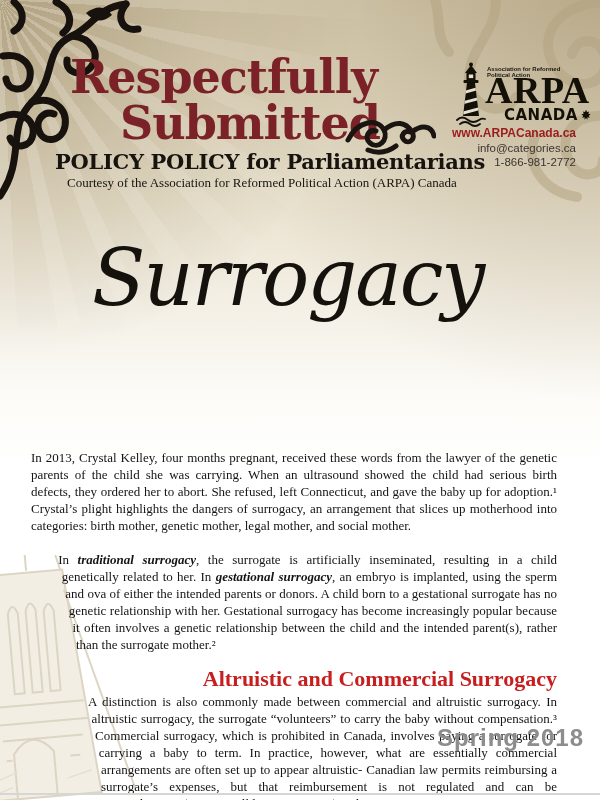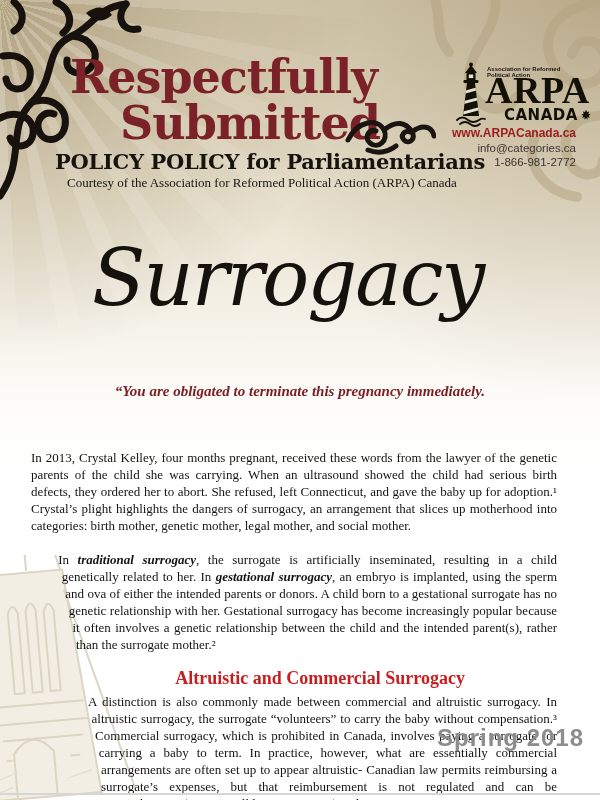--- a/index.html
+++ b/index.html
@@ -48,22 +48,22 @@
   .report-title { position:absolute; left:92px; top:234px; font-family:"DejaVu Serif",serif;
                   font-style:italic; font-size:78px; line-height:1.15; color:#15110d; letter-spacing:-2px; }
   .pull-quote { position:absolute; left:0; right:0; top:379px; text-align:center;
                 color:#7b2025; font-weight:bold; font-style:italic; font-size:15px; line-height:24px; }
   .content { position:absolute; left:31px; top:449px; width:526px;
              font-size:13px; line-height:17px; color:#141414; text-align:justify; }
   .content p { margin-bottom:17px; }
   .taper-spacer { float:left; width:100px; height:260px; margin-left:-30px;
                   shape-outside:polygon(0% 0%, 22% 0%, 100% 100%, 0% 100%);
                   shape-margin:8px; }
-  .section-heading { font-family:"Liberation Serif",serif; font-weight:bold; font-size:18px;
-                     color:#c71f1f; margin:2px 0 6px 0; text-align:center; }
+  .section-heading { font-family:"Liberation Serif",serif; font-weight:bold; font-size:22px;
+                     color:#c71f1f; margin:2px 0 6px 0; text-align:right; }
   .issue-date { position:absolute; left:437px; top:724px; font-family:Liberation Sans, sans-serif;
                 font-weight:bold; font-size:24px; color:#8d8d8d; letter-spacing:1px; }
   .bottom-rule { position:absolute; left:0; right:0; bottom:5px; height:2px; background:#d6d6d4; }
 
   .watermark { position:absolute; left:-10px; bottom:0px; opacity:.85; }
 </style>
 </head>
 <body>
 
 <div class="page">
@@ -169,21 +169,20 @@
         <line x1="10" y1="225" x2="30" y2="218"></line>
         <line x1="80" y1="228" x2="104" y2="222"></line>
         <line x1="8" y1="238" x2="24" y2="233"></line>
       </g>
     </g>
   </svg>
 
   <div class="report-title">Surrogacy</div>
 
   <div class="pull-quote">
-    <div>“You are obligated to terminate this pregnancy immediately.</div>
   </div>
 
   <div class="content">
     <p>In 2013, Crystal Kelley, four months pregnant, received these words from the lawyer of the genetic parents of the child she was carrying. When an ultrasound showed the child had serious birth defects, they ordered her to abort. She refused, left Connecticut, and gave the baby up for adoption.¹ Crystal’s plight highlights the dangers of surrogacy, an arrangement that slices up motherhood into categories: birth mother, genetic mother, legal mother, and social mother.</p>
 
     <div class="taper-spacer"></div>
 
     <p><span>In </span><b><i>traditional surrogacy</i></b><span>, the surrogate is artificially inseminated, resulting in a child genetically related to her. In </span><b><i>gestational surrogacy</i></b><span>, an embryo is implanted, using the sperm and ova of either the intended parents or donors. A child born to a gestational surrogate has no genetic relationship with her. Gestational surrogacy has become increasingly popular because it often involves a genetic relationship between the child and the intended parent(s), rather than the surrogate mother.²</span></p>
 
     <h3 class="section-heading">Altruistic and Commercial Surrogacy</h3>

